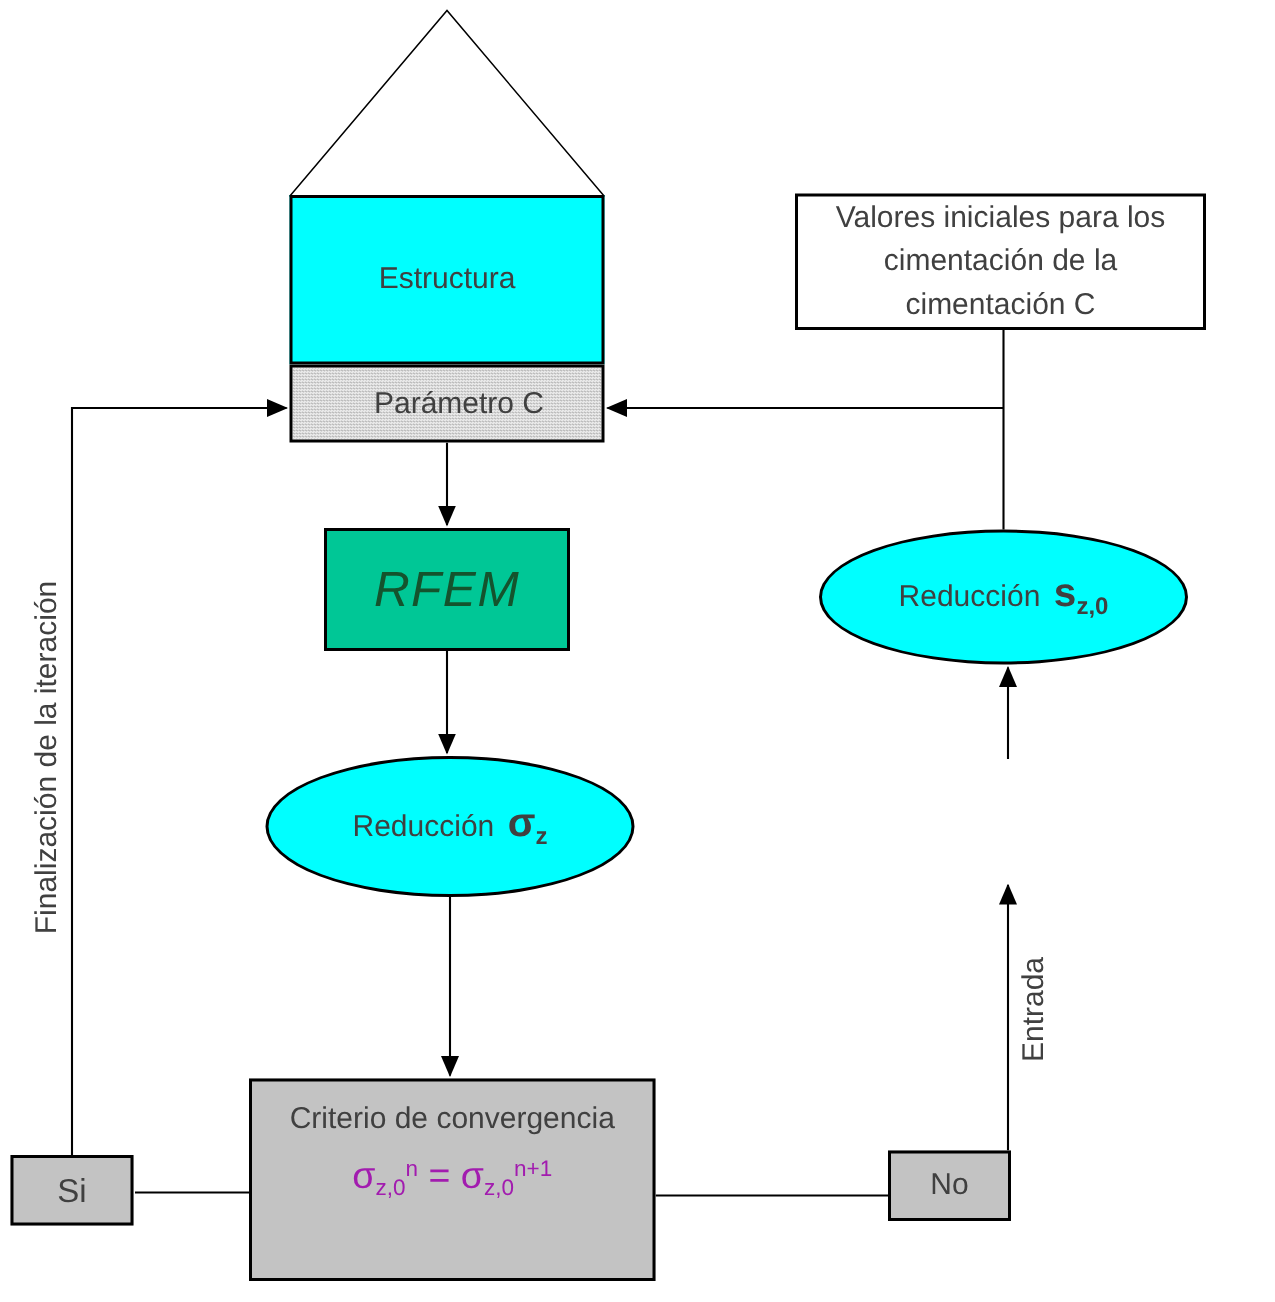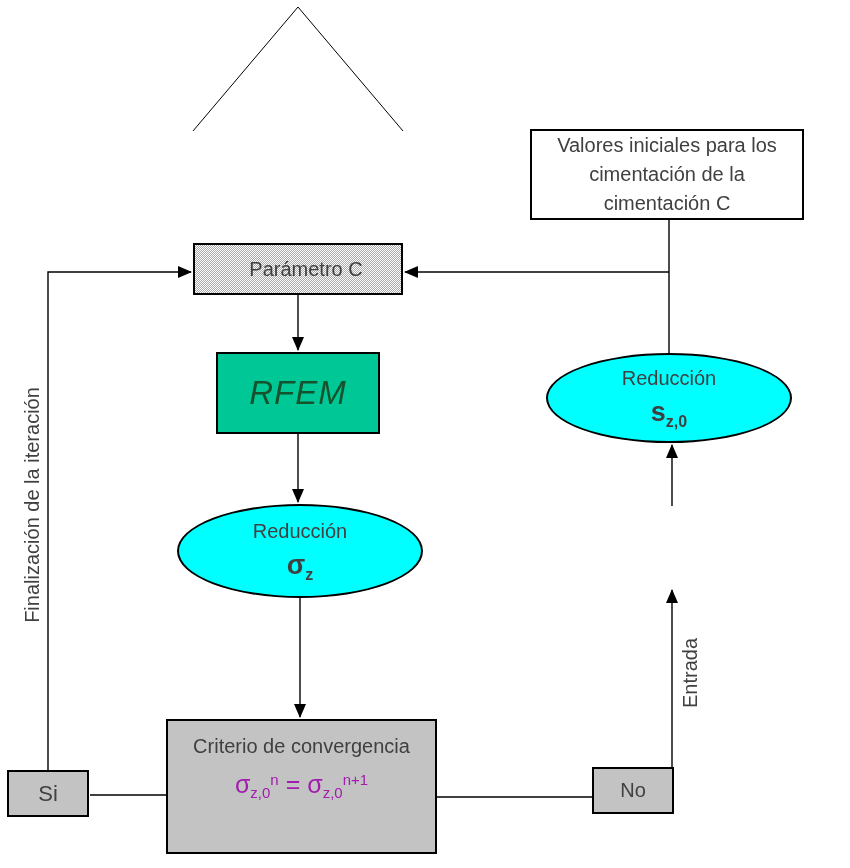--- a/index.html
+++ b/index.html
@@ -42,21 +42,21 @@
                 flex-direction: column; justify-content: flex-start;
                 padding-top: 14px; gap: 12px; }
   .sibox      { left: 7px;   top: 770px; width: 82px;  height: 47px; font-size: 22px; }
   .nobox      { left: 592px; top: 767px; width: 82px;  height: 47px; font-size: 20px; }
   .rfsoilin   { left: 592px; top: 506px; width: 161px; height: 82px;
                 color: #000; font-size: 29px; }
   .ellipse2   { left: 546px; top: 353px; width: 246px; height: 90px; }
   .valores    { left: 530px; top: 129px; width: 274px; height: 91px;
                 flex-direction: column; line-height: 29px; }
 
-  .ellipse-label { display: inline-flex; align-items: center; gap: 9px; flex-direction: column; }
+  .ellipse-label { display: inline-flex; align-items: center; gap: 9px; }
   .symbol { font-size: 27px; font-weight: 700; line-height: 1; }
   .symbol sub { font-size: 16px; font-weight: 700; vertical-align: -0.35em; }
 
   .formula { font-size: 25px; color: #a21caf; }
   .formula sub { font-size: 15px; vertical-align: -0.3em; }
   .formula sup { font-size: 15px; vertical-align: 0.55em; }
 
   .vlabel {
     position: absolute;
     white-space: nowrap;
@@ -91,20 +91,23 @@
     <path class="edge" d="M300 598 V717" marker-end="url(#arr)"></path>
     <path class="edge" d="M166 795 H90"></path>
     <path class="edge" d="M48 770 V272 H191" marker-end="url(#arr)"></path>
     <path class="edge" d="M437 797 H629"></path>
     <path class="edge" d="M672 767 V590" marker-end="url(#arr)"></path>
     <path class="edge" d="M672 506 V445" marker-end="url(#arr)"></path>
     <path class="edge" d="M669 220 V353"></path>
     <path class="edge" d="M669 272 H405" marker-end="url(#arr)"></path>
   </svg>
 
+  <div class="node cyanfill estructura">
+    <span>Estructura</span>
+  </div>
 
   <div class="node checkerfill parametro">
     <span>Parámetro C</span>
   </div>
 
   <div class="node greenfill rfem">
     <span>RFEM</span>
   </div>
 
   <div class="node cyanfill ellipse ellipse1">

